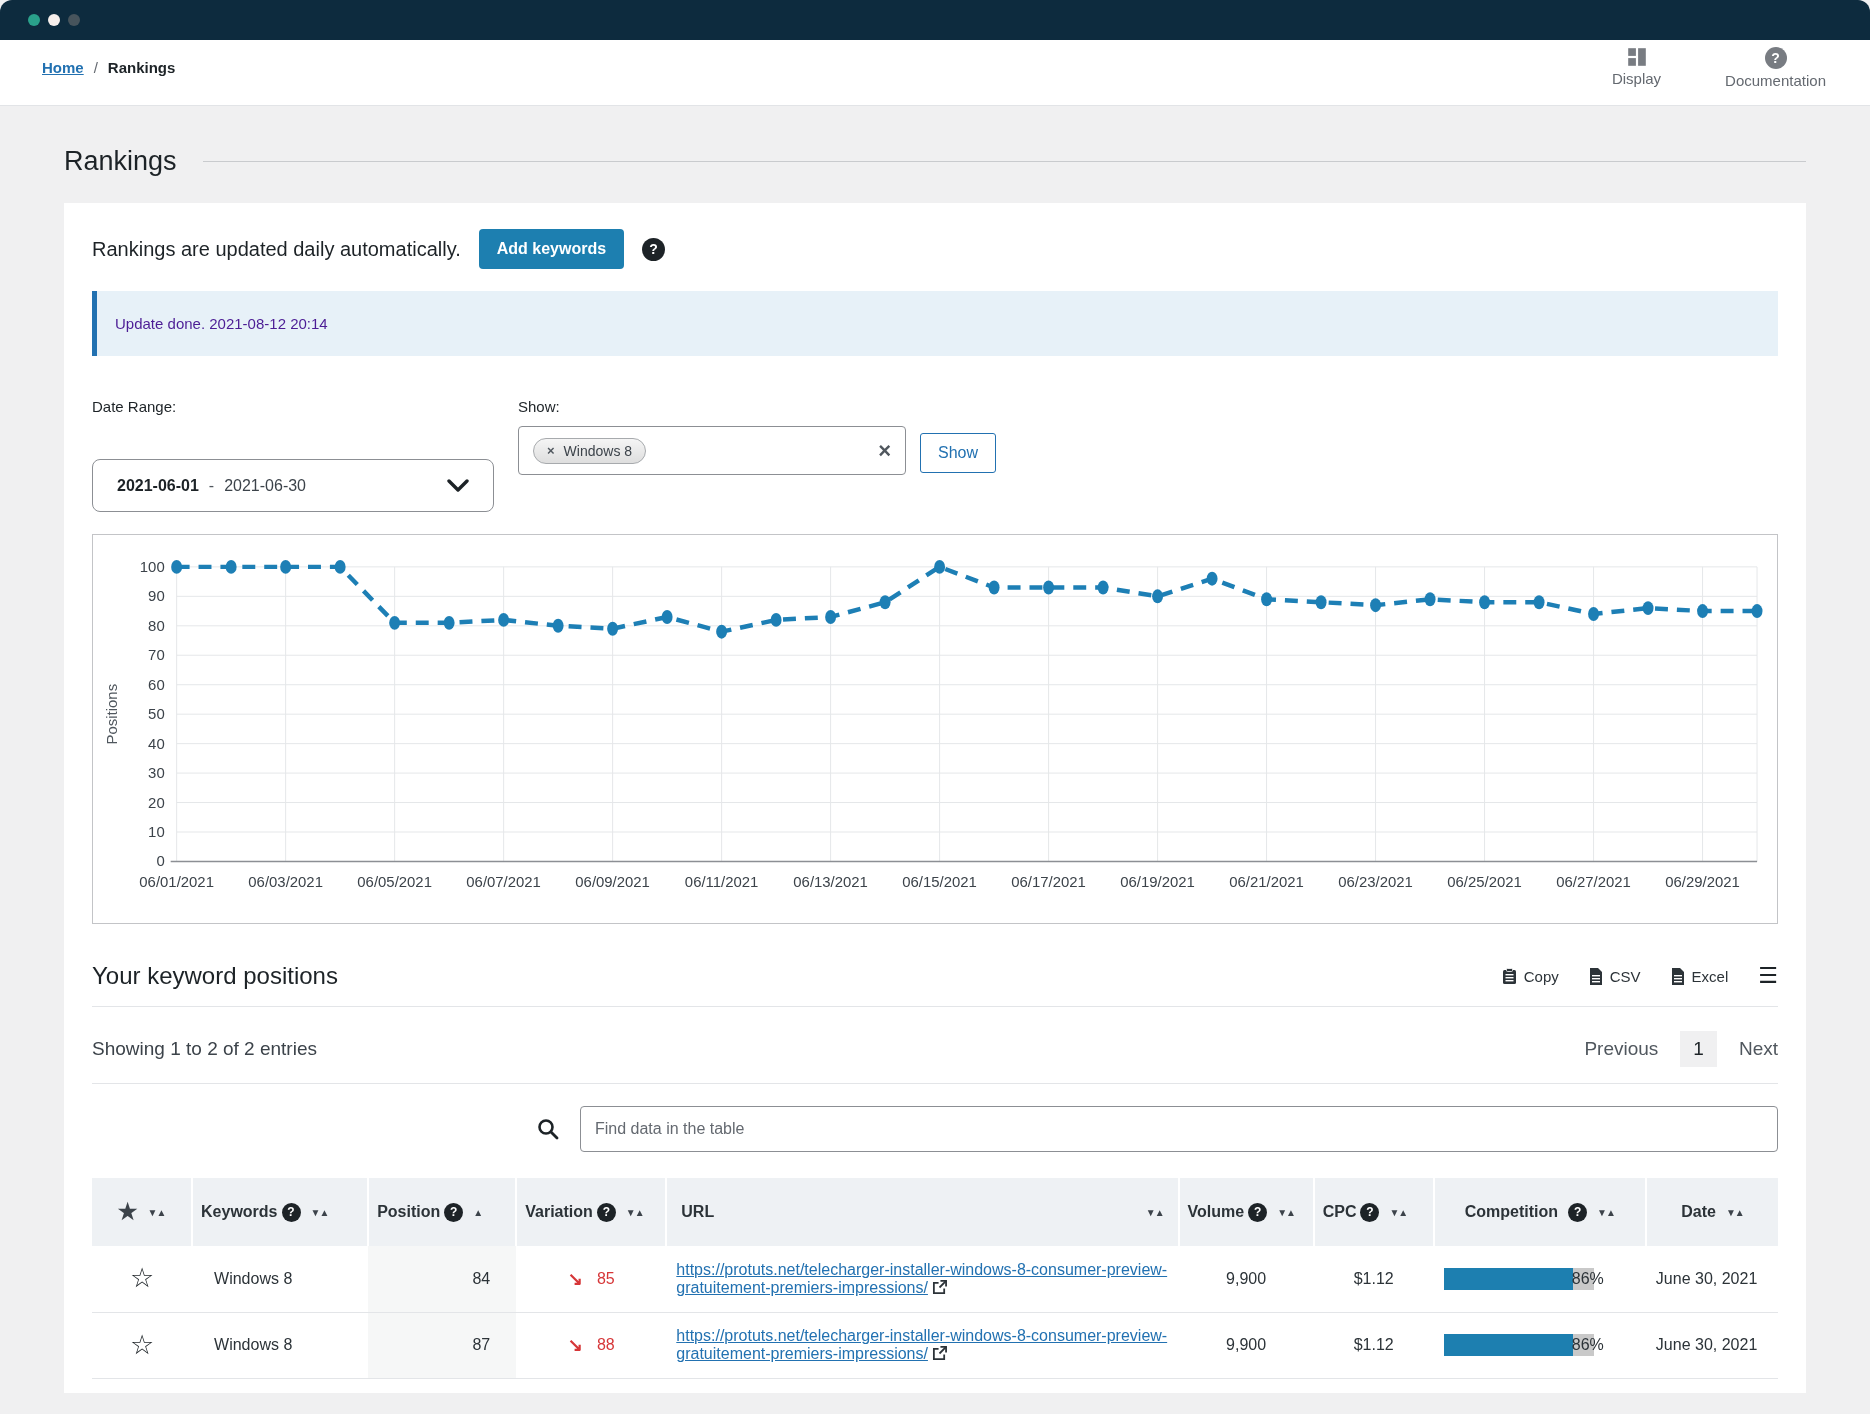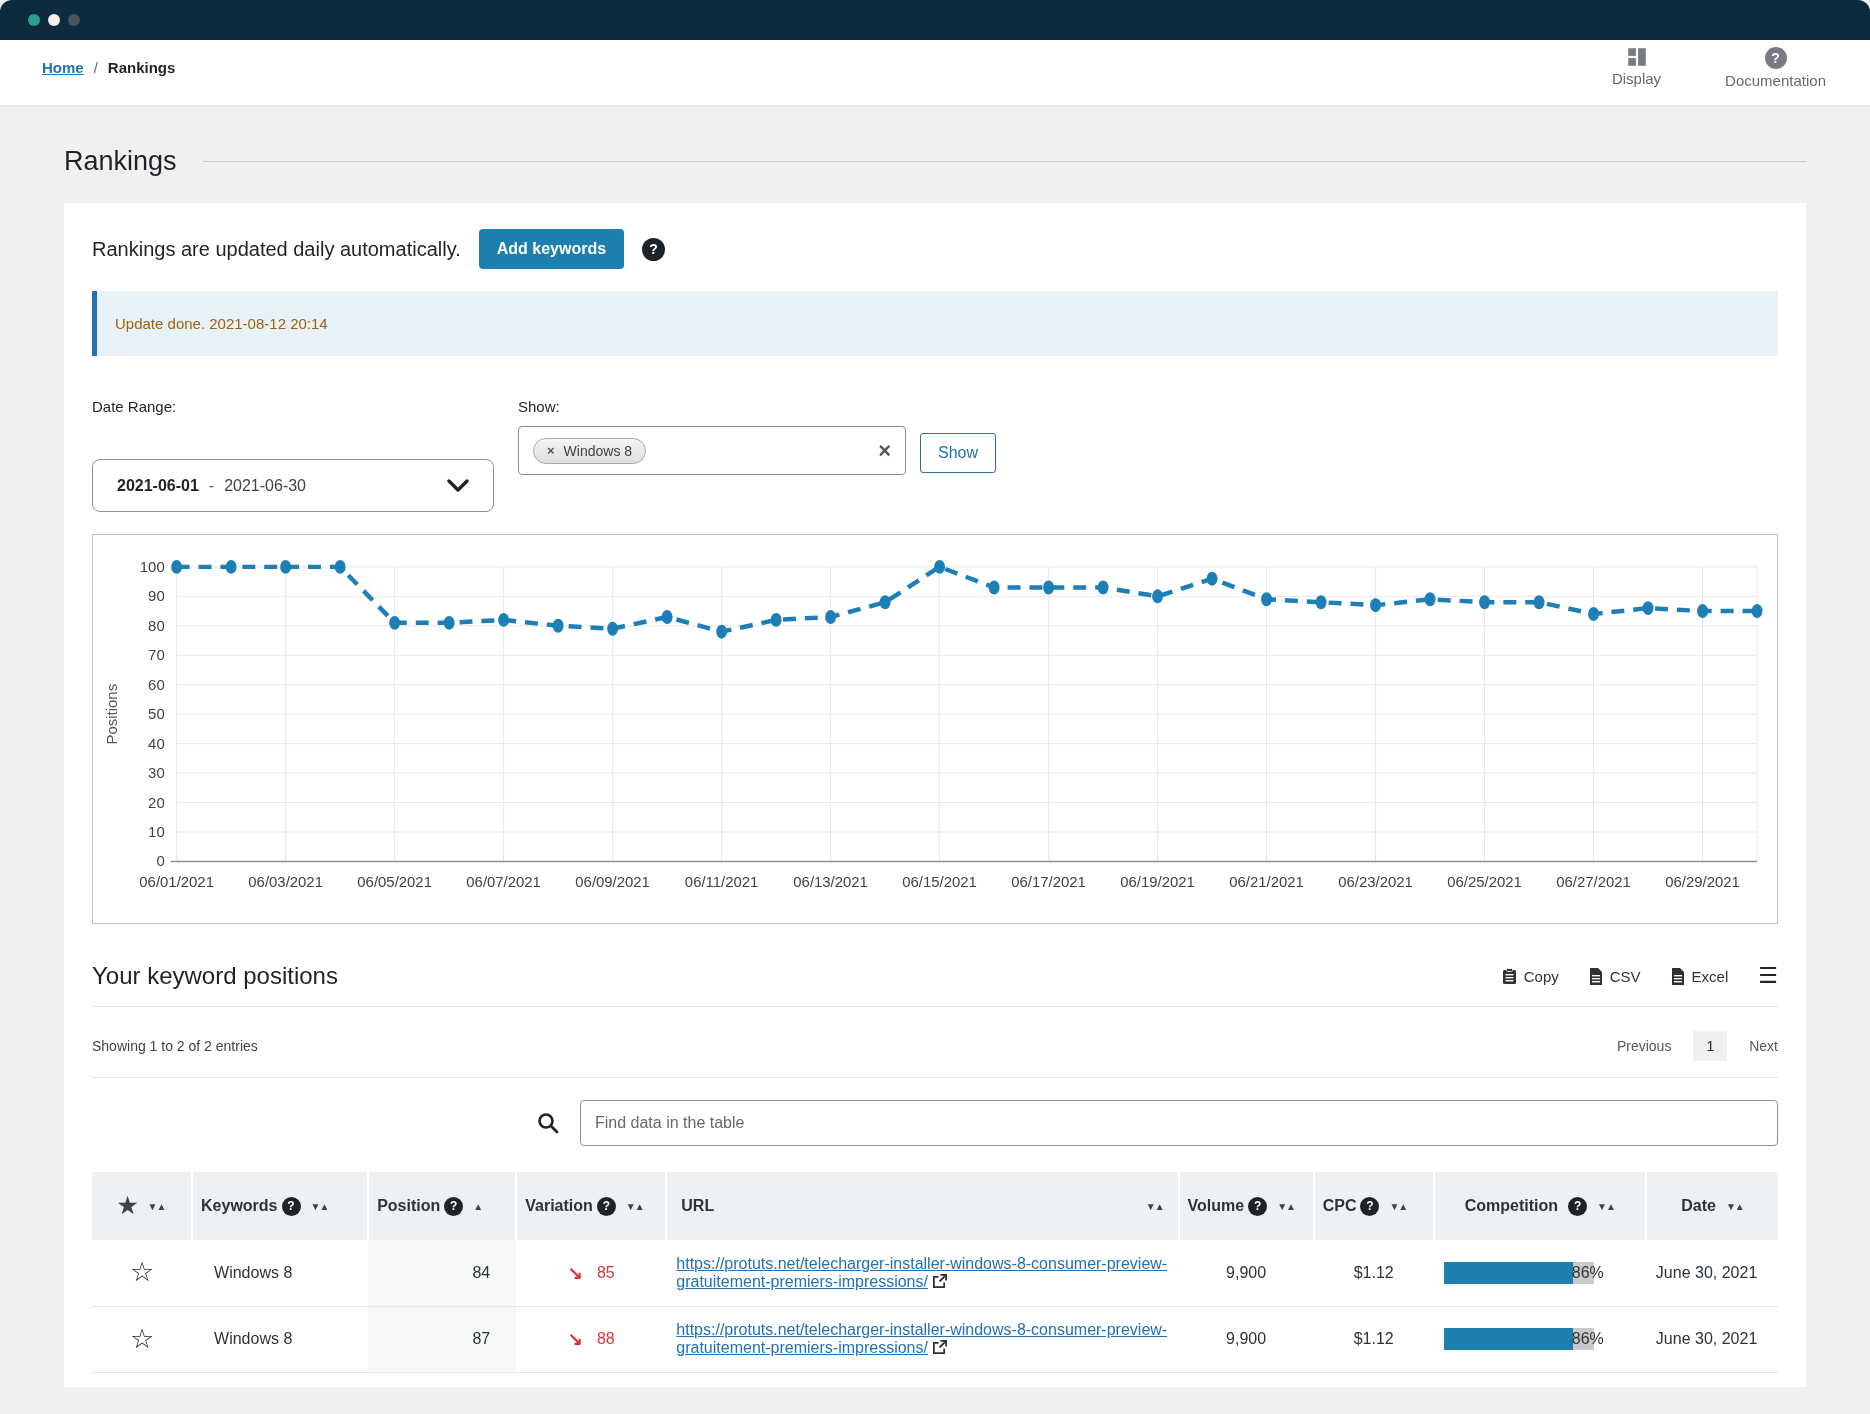--- a/index.html
+++ b/index.html
@@ -26,21 +26,21 @@
   .page-title { font-size:27px; font-weight:400; color:#1d2327; }
   .title-line { flex:1; height:1px; background:#c9cbce; margin-left:26px; }
 
   .panel { background:#fff; margin-top:26px; padding:26px 28px 14px; }
 
   .intro-row { display:flex; align-items:center; gap:18px; }
   .intro-text { font-size:20px; }
   .btn-primary { background:#1d7fb0; color:#fff; border:none; border-radius:4px; font-size:16px; font-weight:600; padding:11px 18px; cursor:pointer; font-family:inherit; }
   .help-circle { width:23px; height:23px; border-radius:50%; background:#1d2327; color:#fff; font-size:14px; font-weight:700; display:flex; align-items:center; justify-content:center; flex:none; }
 
-  .notice { margin-top:22px; background:#e7f1f8; border-left:5px solid #2271b1; padding:24px 18px; font-size:15px; color:#a16207; }
+  .notice { margin-top:22px; background:#e7f1f8; border-left:5px solid #2271b1; padding:24px 18px; font-size:15px; color:#4c1d95; }
 
   .filters { display:flex; align-items:flex-start; margin-top:42px; gap:24px; }
   .filter-label { font-size:15px; margin-bottom:11px; }
   .date-box { width:402px; height:53px; border:1px solid #8c8f94; border-radius:8px; display:flex; align-items:center; padding:0 24px; cursor:pointer; background:#fff;margin-top:44px; }
   .date-start { font-weight:700; font-size:16px; }
   .date-sep { margin:0 10px; color:#50575e; font-size:16px; }
   .date-end { font-size:16px; color:#3c434a; }
   .date-box .chev { margin-left:auto; }
   .show-group { display:flex; align-items:flex-end; gap:14px; }
   .show-box { width:388px; height:49px; border:1px solid #8c8f94; border-radius:4px; background:#fff; display:flex; align-items:center; padding:0 14px; margin-top:2px; }
@@ -52,21 +52,21 @@
   .chart-box { margin-top:22px; border:1px solid #c3c4c7; padding:6px 4px 2px; }
   .chart-box svg { display:block; width:100%; height:auto; }
 
   .kw-head { display:flex; align-items:center; justify-content:space-between; margin-top:38px; }
   .kw-title { font-size:24px; font-weight:400; color:#1d2327; }
   .export-group { display:flex; align-items:center; gap:30px; }
   .export-btn { display:flex; align-items:center; gap:7px; font-size:15px; color:#2c3338; cursor:pointer; }
   .burger { font-size:22px; color:#1d2327; cursor:pointer; line-height:1; }
   .hr { height:1px; background:#e3e5e8; margin-top:16px; }
 
-  .showing-row { display:flex; align-items:center; justify-content:space-between; margin-top:24px; font-size:14px; color:#3c434a; }
+  .showing-row { display:flex; align-items:center; justify-content:space-between; margin-top:24px; font-size:19px; color:#3c434a; }
   .pager { display:flex; align-items:center; gap:22px; color:#50575e; }
   .pager .page-num { background:#f0f0f1; padding:7px 13px; color:#1d2327; }
   .pager span { cursor:pointer; }
 
   .search-row { display:flex; align-items:center; gap:20px; margin-top:22px; }
   .search-spacer { width:424px; flex:none; }
   .search-input { flex:1; height:46px; border:1px solid #8c8f94; border-radius:4px; font-size:16px; padding:0 14px; color:#1d2327; font-family:inherit; }
   .search-input::placeholder { color:#646970; }
 
   table { width:100%; border-collapse:collapse; margin-top:26px; table-layout:fixed; }

